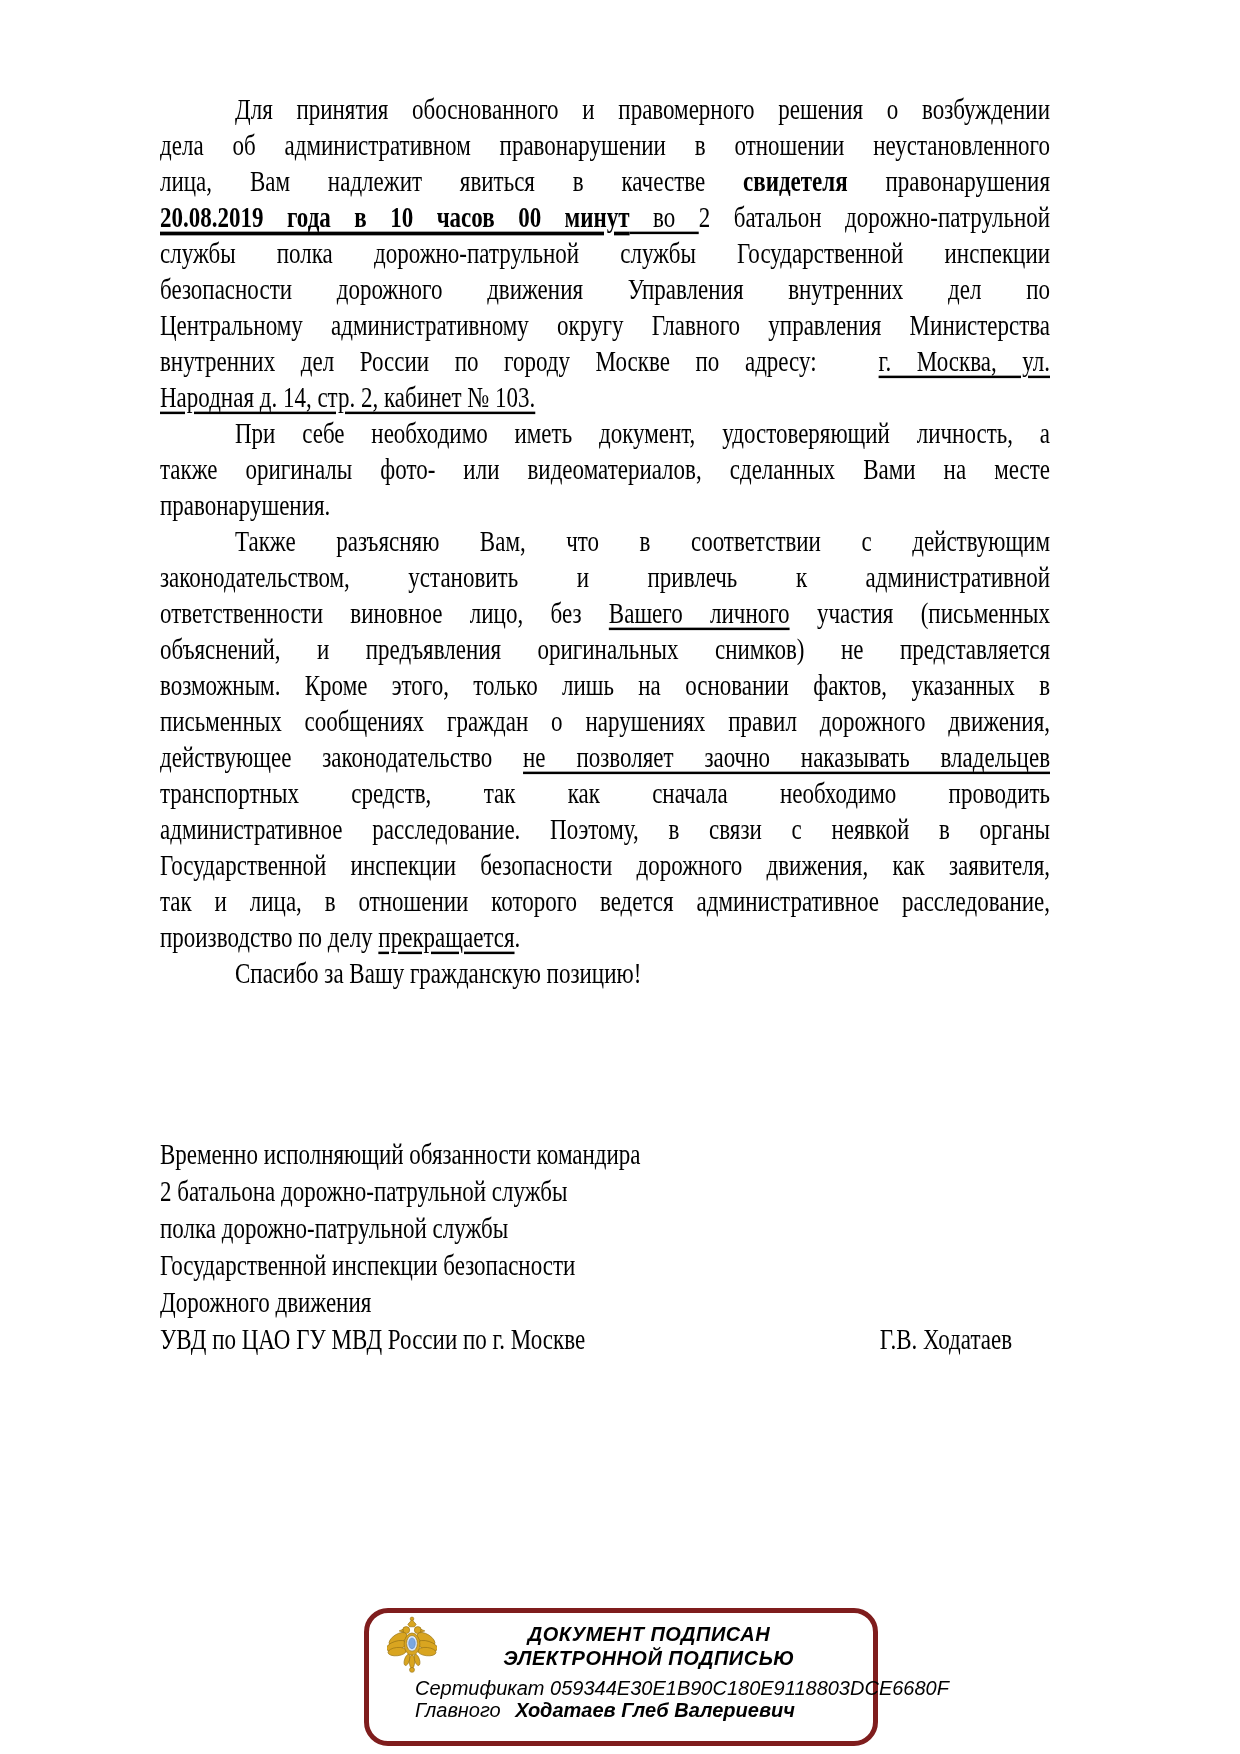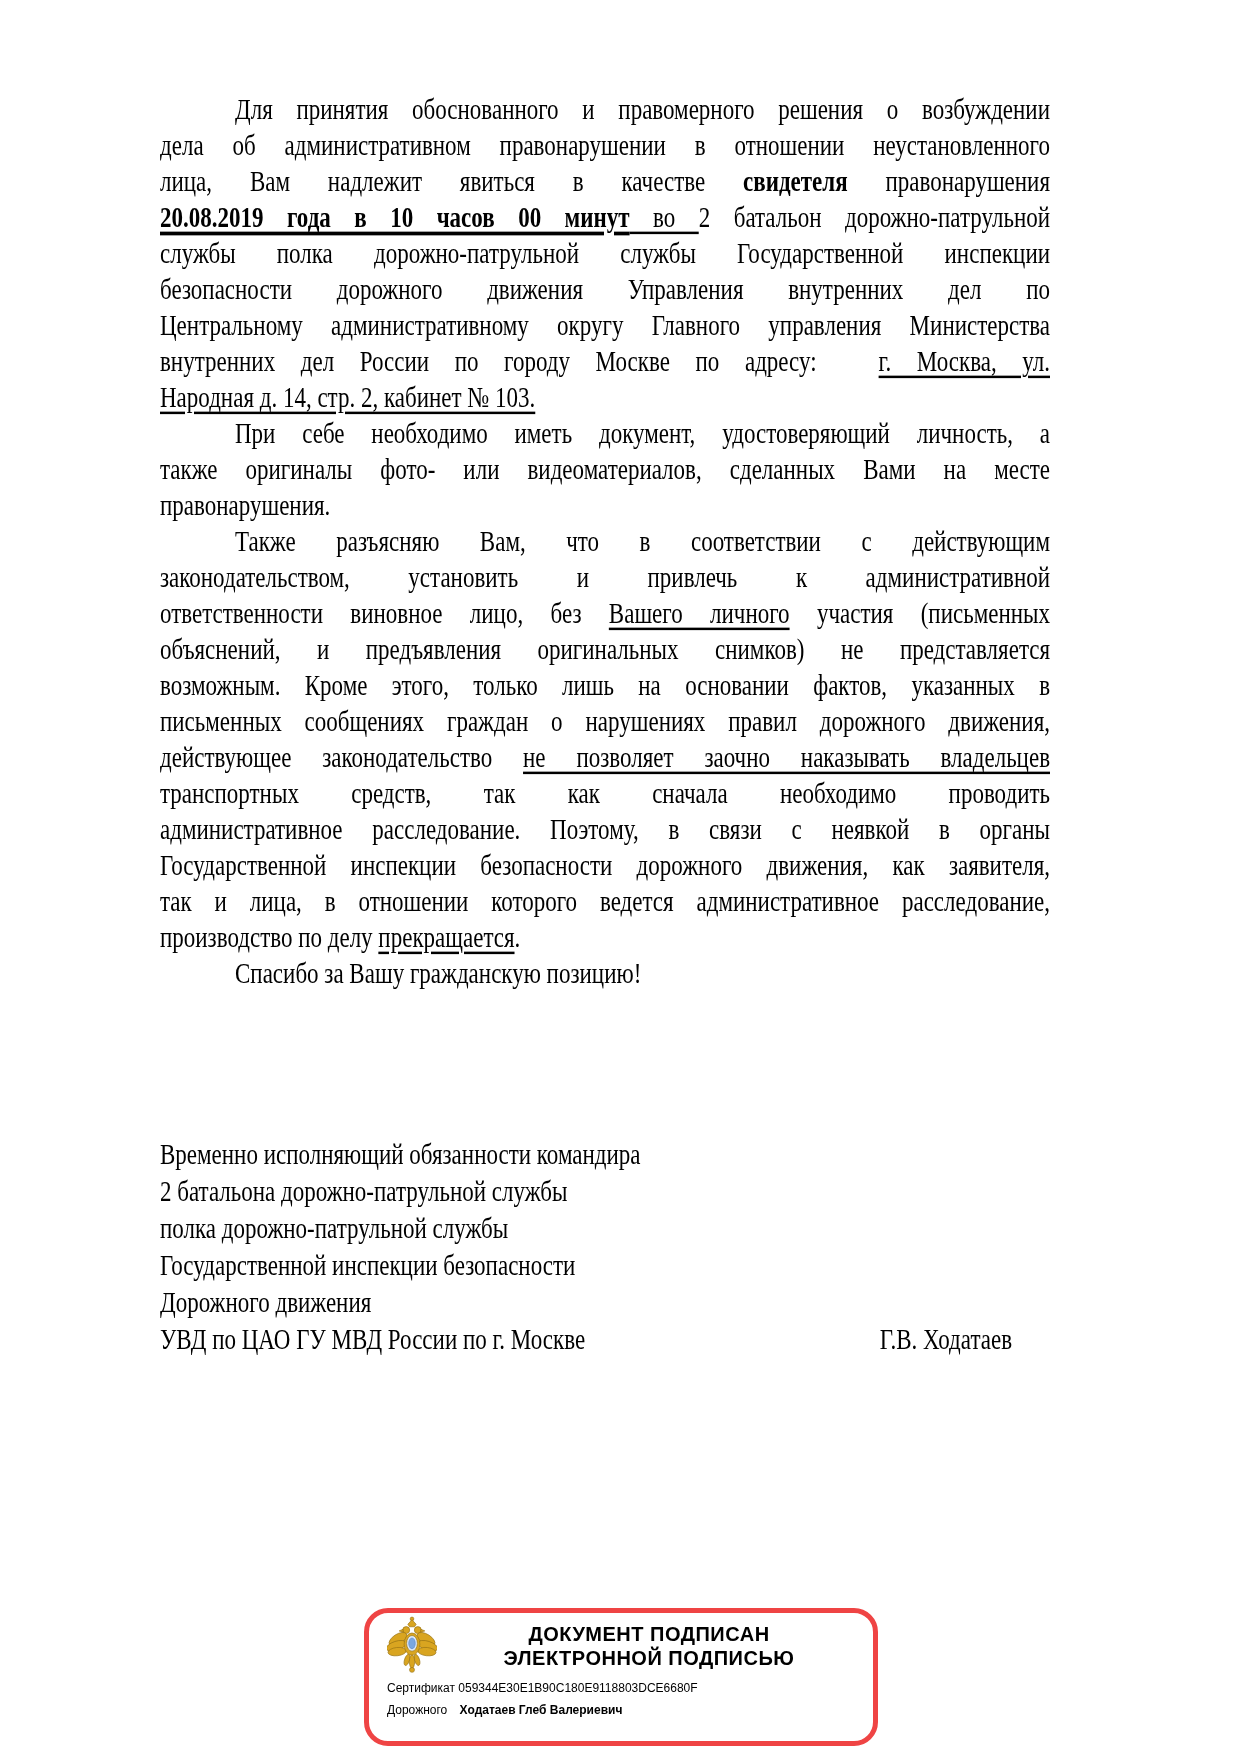--- a/index.html
+++ b/index.html
@@ -45,36 +45,37 @@
     transform-origin:0 50%;
   }
   .sig-last{display:flex;justify-content:space-between;}
   .sig-name{margin-right:38px;}
   
   .stamp{
     position:absolute;
     left:364px;top:1608px;
     width:514px;height:138px;
     box-sizing:border-box;
-    border:5px solid #ef4444;
+    border:5px solid #7f1d1d;
     border-radius:24px;
     background:#fff;
     font-family:"Liberation Sans", sans-serif;
     padding:2px 12px 2px 18px;
+    font-style:italic;
   }
   .stamp-top{display:flex;align-items:flex-start;height:58px;}
   .stamp-emblem{flex:none;width:50px;height:58px;margin-top:1px;}
   .stamp-title{
     flex:1;text-align:center;padding-top:7px;
     font-weight:bold;font-size:20px;line-height:24px;
     letter-spacing:0.5px;
     white-space:nowrap;
   }
   .stamp-bottom{margin-top:4px;}
-  .stamp-line{font-size:12px;line-height:22px;white-space:nowrap;}
+  .stamp-line{font-size:20px;line-height:22px;white-space:nowrap;margin-left:28px;}
   .stamp-owner-name{font-weight:bold;margin-left:9px;}
 </style>
 </head>
 <body>
 
 <div class="page">
 
   <div class="letter-body">
       <div class="para">
         <div class="line first"><span class="seg-r">Для принятия обоснованного и правомерного решения о возбуждении</span></div>
@@ -158,19 +159,19 @@
         <div>ДОКУМЕНТ ПОДПИСАН</div>
         <div>ЭЛЕКТРОННОЙ ПОДПИСЬЮ</div>
       </div>
     </div>
     <div class="stamp-bottom">
       <div class="stamp-line">
         <span>Сертификат</span>
         <span>059344E30E1B90C180E9118803DCE6680F</span>
       </div>
       <div class="stamp-line">
-        <span>Дорожного</span>
+        <span>Главного</span>
         <span class="stamp-owner-name">Ходатаев Глеб Валериевич</span>
       </div>
     </div>
   </div>
 
 </div>
 
 </body></html>

